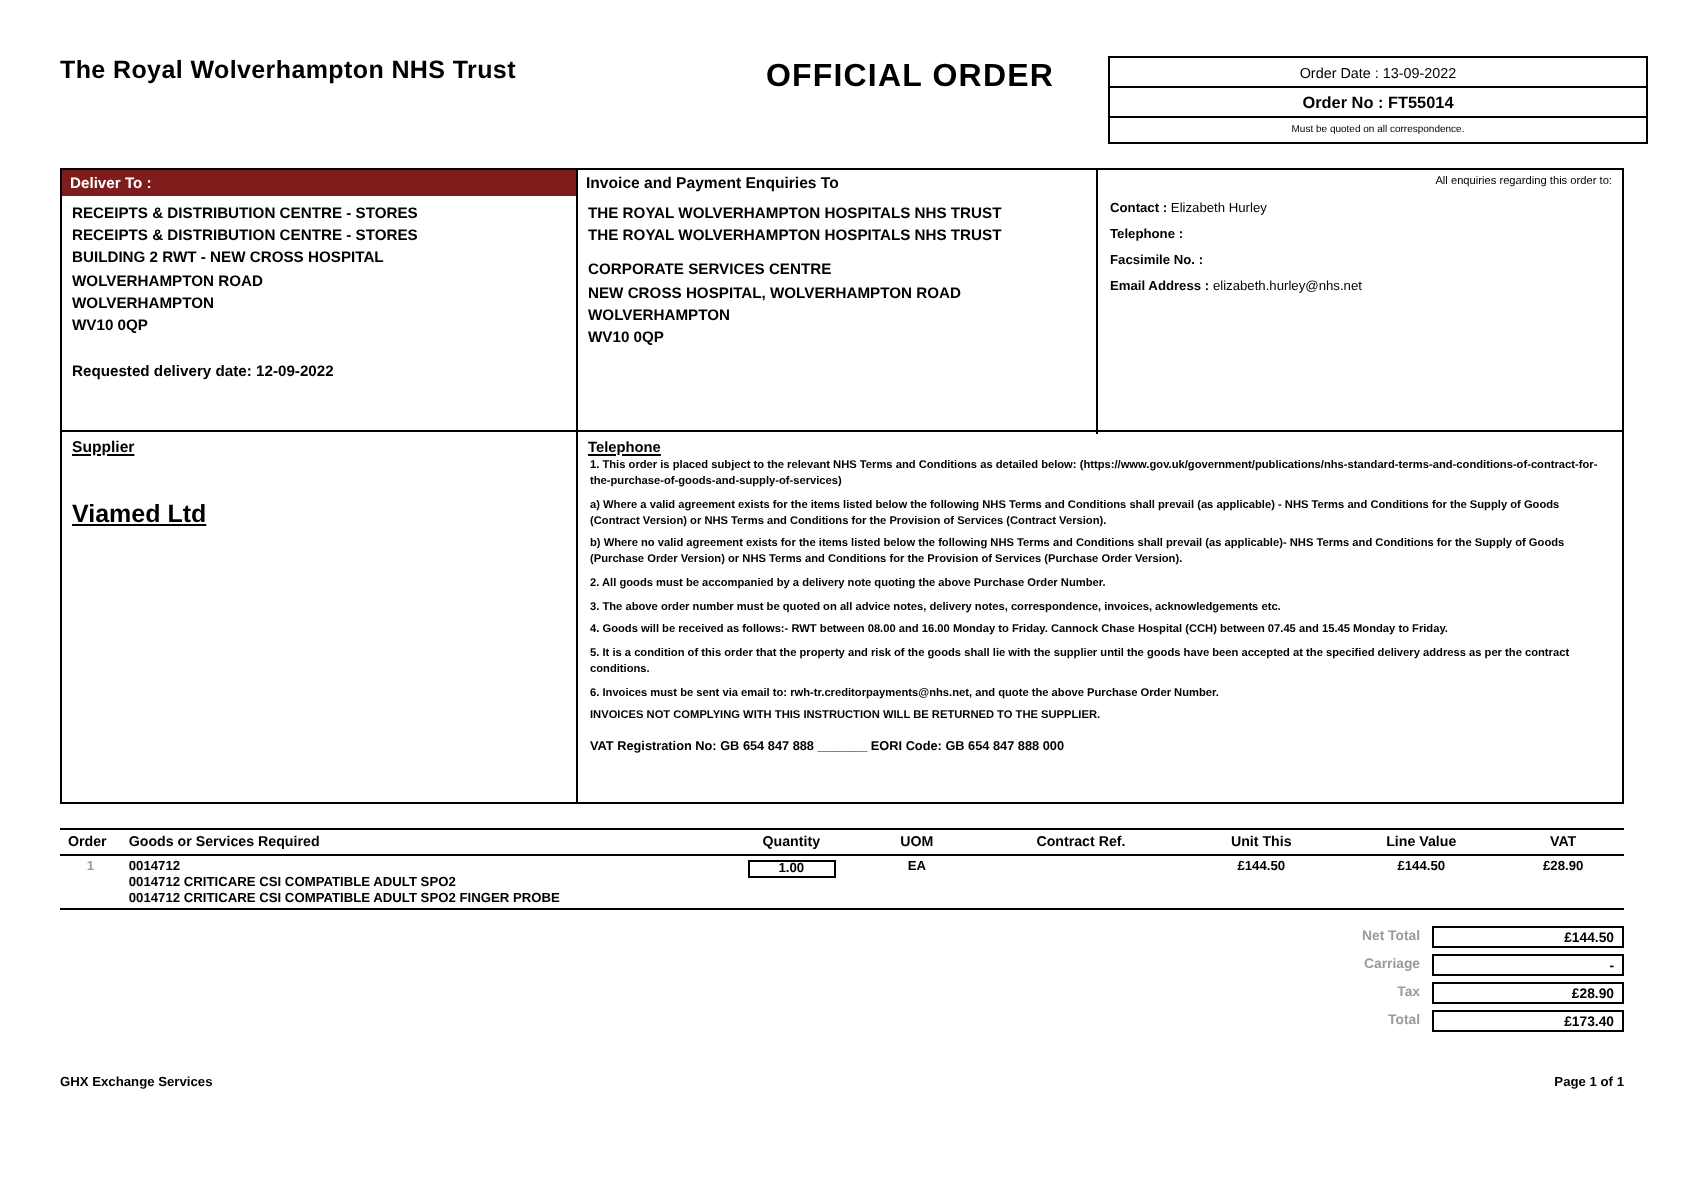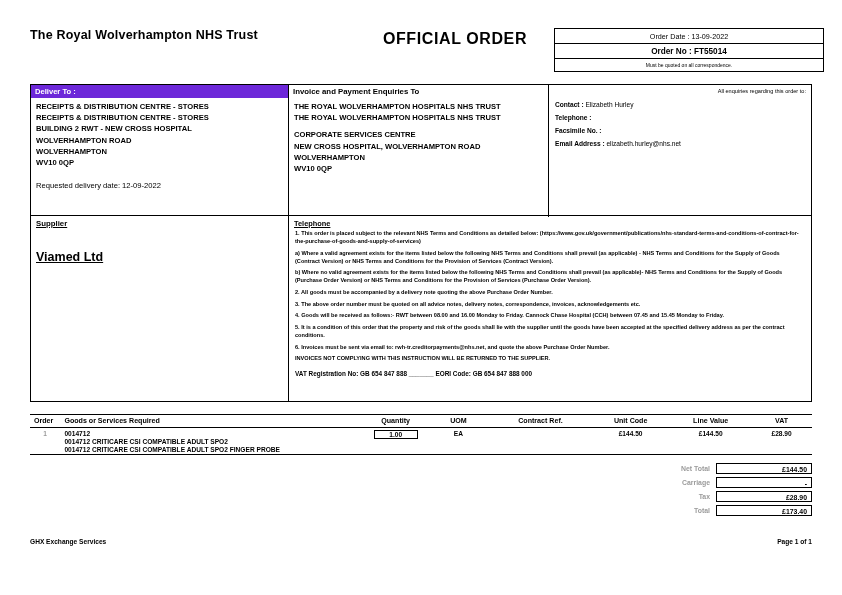--- a/index.html
+++ b/index.html
@@ -88,21 +88,21 @@
     position: absolute;
     top: 0;
     height: 132px;
     padding: 0;
   }
   .cell-deliver { left: 0; width: 258px; border-right: 1px solid #000; }
   .cell-invoice { left: 258px; width: 260px; border-right: 1px solid #000; }
   .cell-enquiry { left: 518px; width: 263px; }
 
   .cell-head {
-    background: #6d28d9;
+    background: #7f1d1d;
     color: #fff;
     font-size: 7.6px;
     font-weight: bold;
     padding: 2px 4px 2px 4px;
     height: 13px;
     line-height: 9px;
   }
   .cell-head.plain {
     background: #fff;
     color: #000;
@@ -111,21 +111,21 @@
   }
   .cell-body {
     padding: 3px 5px;
     font-size: 7.6px;
     line-height: 11.2px;
     font-weight: bold;
   }
   .req-date {
     margin-top: 12px;
     font-size: 7.6px;
-    font-weight: normal;
+    font-weight: bold;
   }
   .enquiry-note {
     font-size: 5.6px;
     text-align: right;
     padding: 3px 6px 0 0;
   }
   .enquiry-list {
     padding: 4px 6px 0 6px;
     font-size: 6.6px;
     line-height: 13px;
@@ -372,21 +372,21 @@
 
   <div class="items">
     <table class="items-tbl">
       <thead>
         <tr>
           <th class="left col-line">Order</th>
           <th class="left col-desc">Goods or Services Required</th>
           <th class="col-qty">Quantity</th>
           <th class="col-uom">UOM</th>
           <th class="col-cref">Contract Ref.</th>
-          <th class="col-price">Unit Code</th>
+          <th class="col-price">Unit This</th>
           <th class="col-lval">Line Value</th>
           <th class="col-vat">VAT</th>
         </tr>
       </thead>
       <tbody>
         <tr>
           <td class="c line-num">1</td>
           <td>
             <div>0014712</div>
             <div class="desc-2">0014712 CRITICARE CSI COMPATIBLE ADULT SPO2</div>

